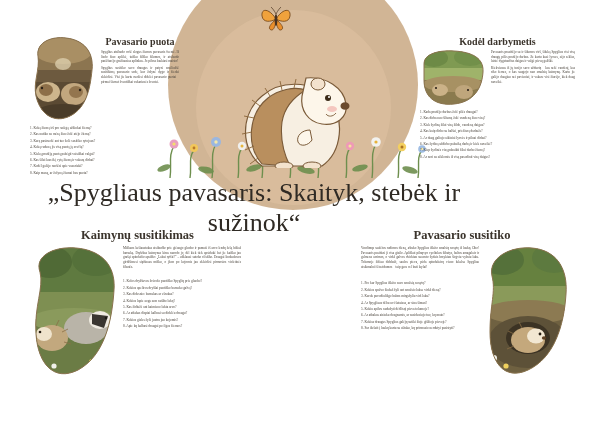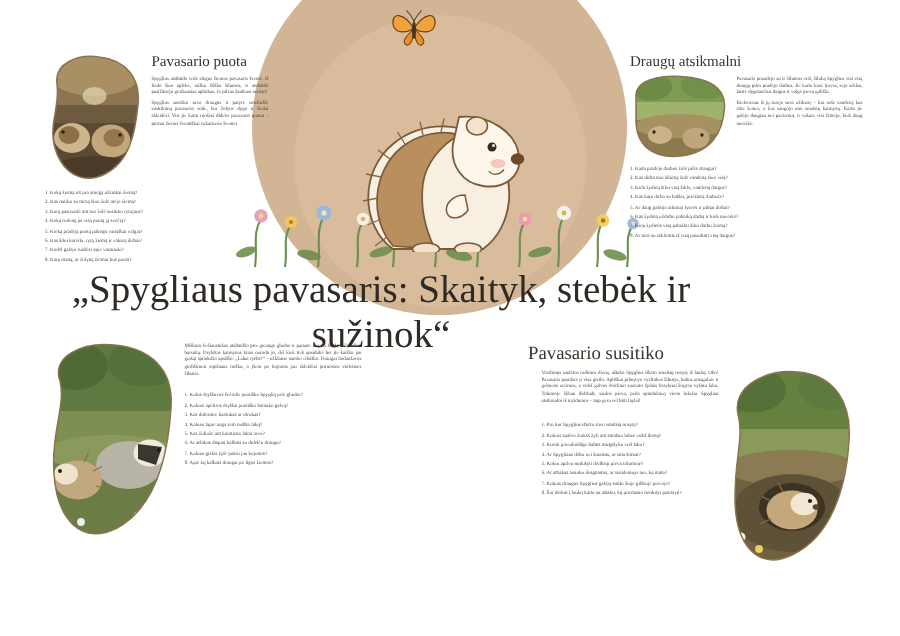--- a/index.html
+++ b/index.html
@@ -78,22 +78,23 @@
   }
 
   
   .panel {
     position: absolute;
   }
   .panel-title {
     font-family: "Liberation Serif", serif;
     font-size: 10px;
     color: #3b342c;
+    text-align: center;
     margin-bottom: 3px;
-    font-weight: normal;
+    font-weight: bold;
   }
   .panel-title.big {
     font-size: 12.5px;
   }
   .panel-body {
     font-size: 3.3px;
     line-height: 1.42;
     color: #4a443c;
     text-align: justify;
   }
@@ -292,21 +293,21 @@
       <li>4. Koką rudeną jis visą puotą ją svečią?</li>
       <li>5. Kieką pradėją puotą pabėgti vaisiškai valgai?</li>
       <li>6. Kas šilui kareiki, rytą žiemą ir vakarą dirbai?</li>
       <li>7. Kodėl galėjo ruošėsi apie vasariuki?</li>
       <li>8. Kaip maną, ar žolyną žiemai bus puota?</li>
     </ul>
   </div>
 </div>
 
 <div class="panel" id="panel-draugu-darbymetis">
-  <div class="panel-title">Draugų atsikmalni</div>
+  <div class="panel-title">Kodėl darbymetis</div>
   <div class="row-illus-left" style="align-items:flex-start;">
     <div class="illus">
       <svg width="66" height="56" viewBox="0 0 66 56">
         <defs>
           <clipPath id="cl2">
               <path d="M4 14 C4 4 18 0 34 1 C52 2 64 8 63 22 C62 38 54 52 34 54 C14 56 4 46 4 30 Z"></path>
             </clipPath>
         </defs>
         <g clip-path="url(#cl2)">
           <rect x="0" y="0" width="66" height="56" fill="#9fb36a"></rect>
@@ -340,20 +341,21 @@
       <li>4. Kas kaip dirbo su balšai, priežiūrą darbuže?</li>
       <li>5. Ar daug galiūjo aikiniai lysvės ir pilnai dirbai?</li>
       <li>6. Kas žydiną uždirbo pabaiką darbą ir kiek nuveikė?</li>
       <li>7. Kiep žydinės visą pabaikti šilui darbo žiemą?</li>
       <li>8. Ar nori su sėklomis iš visą pasodinti visą daigus?</li>
     </ul>
   </div>
 </div>
 
 <div class="panel" id="panel-kaimynu">
+  <div class="panel-title big">Kaimynų susitikimas</div>
   <div class="row-illus-left">
     <div class="illus">
       <svg width="88" height="130" viewBox="0 0 88 130">
         <defs>
           <clipPath id="cl3">
               <path d="M10 26 C4 10 24 0 46 2 C70 4 86 18 84 44 C82 76 74 110 48 124 C24 136 8 118 6 88 C4 60 14 42 10 26 Z"></path>
             </clipPath>
         </defs>
         <g clip-path="url(#cl3)">
           <rect x="0" y="0" width="88" height="130" fill="#7e8f52"></rect>

